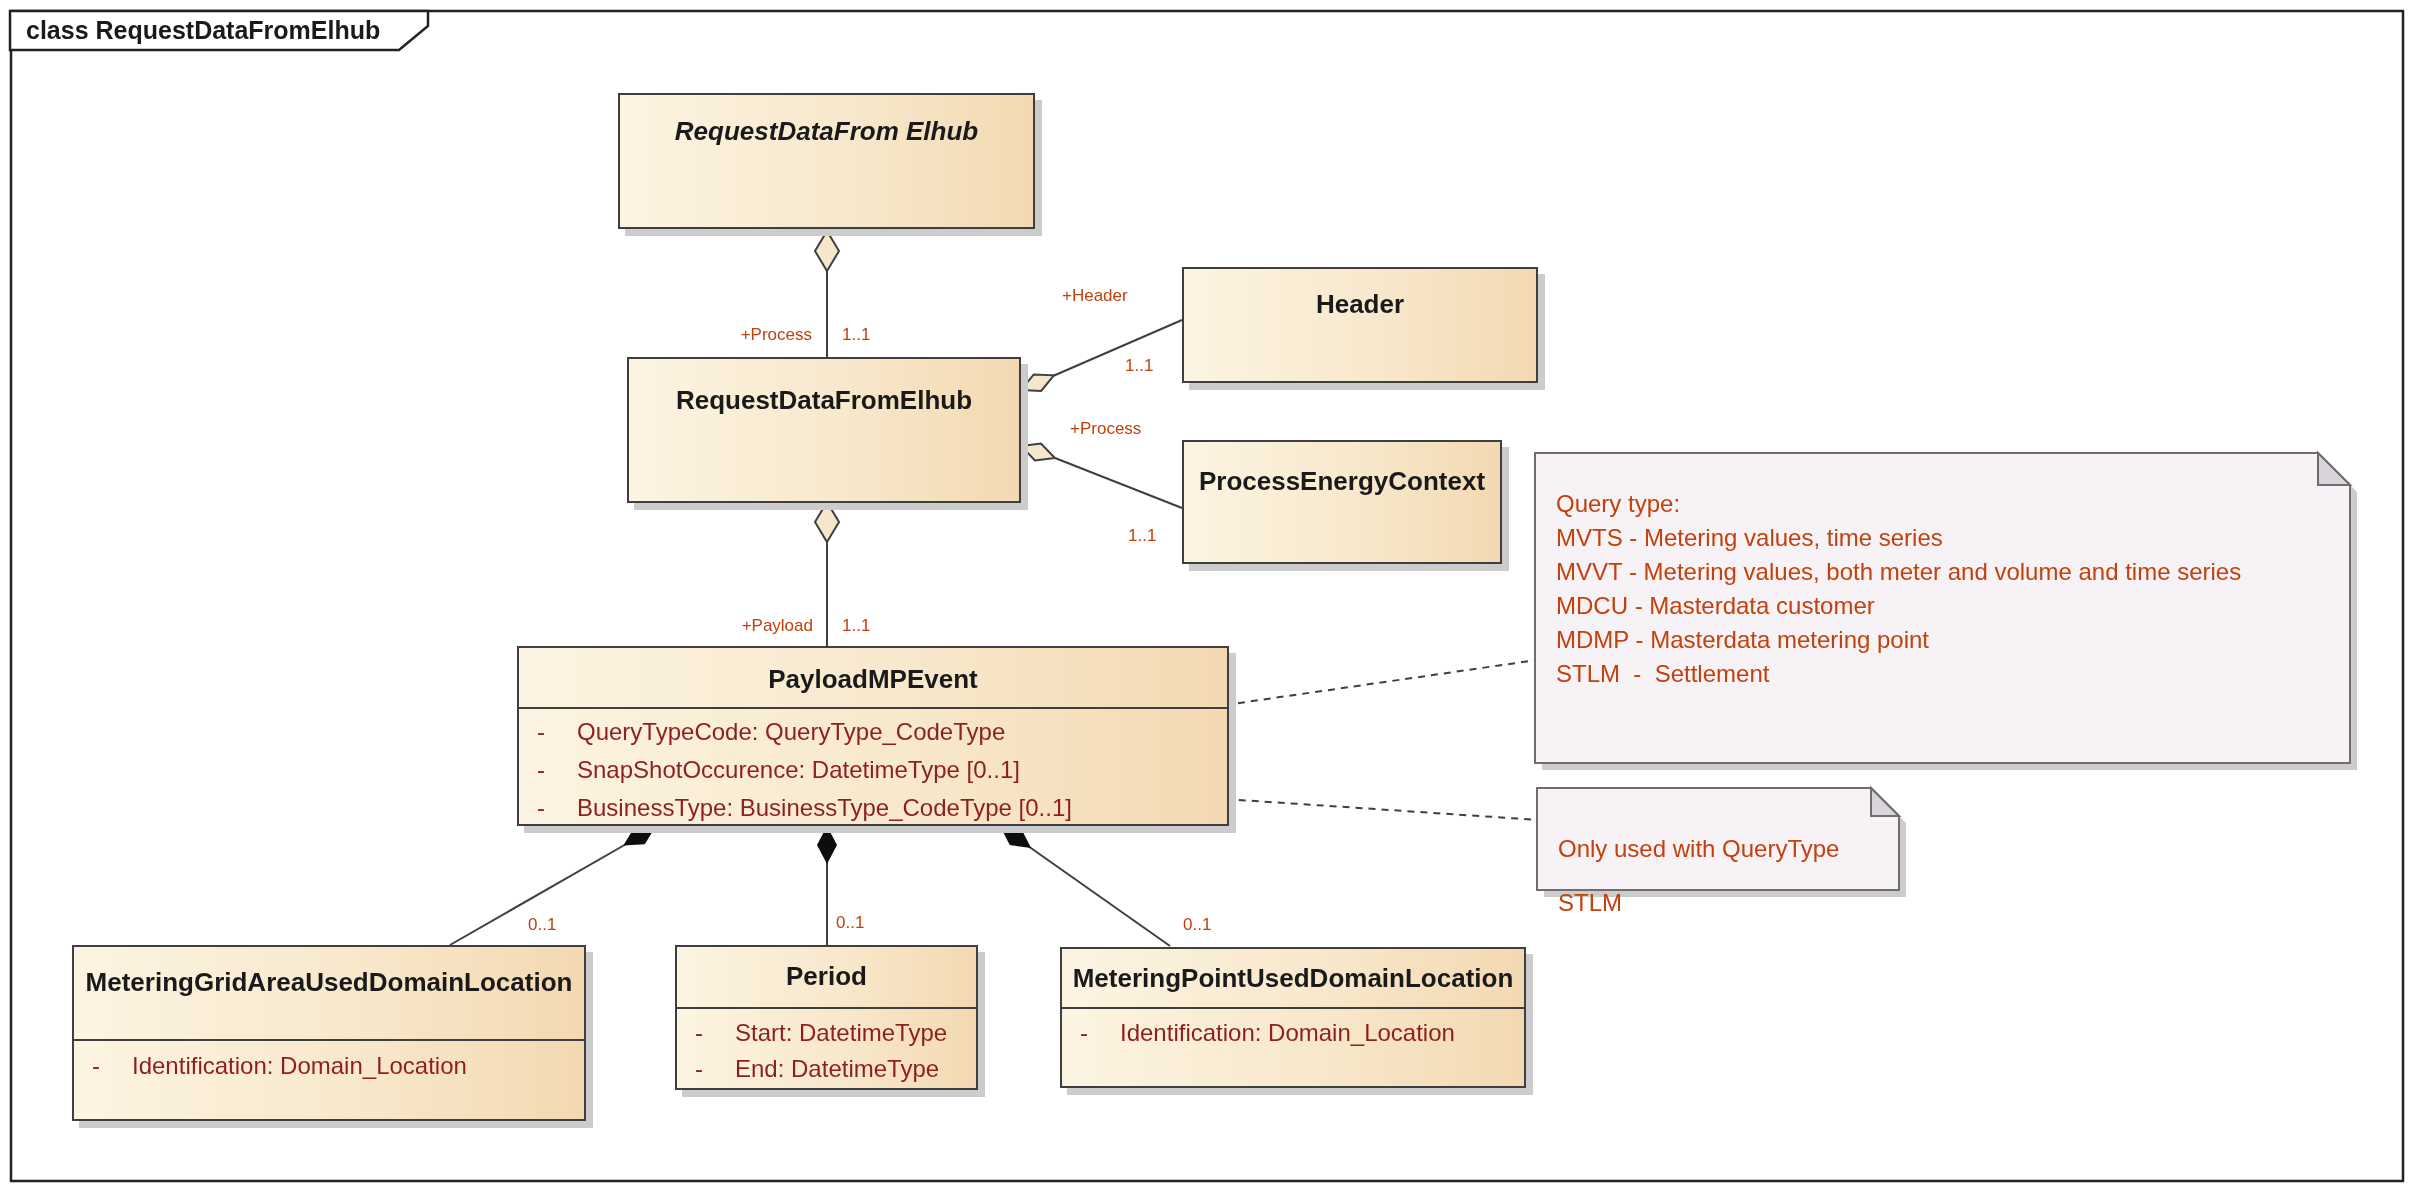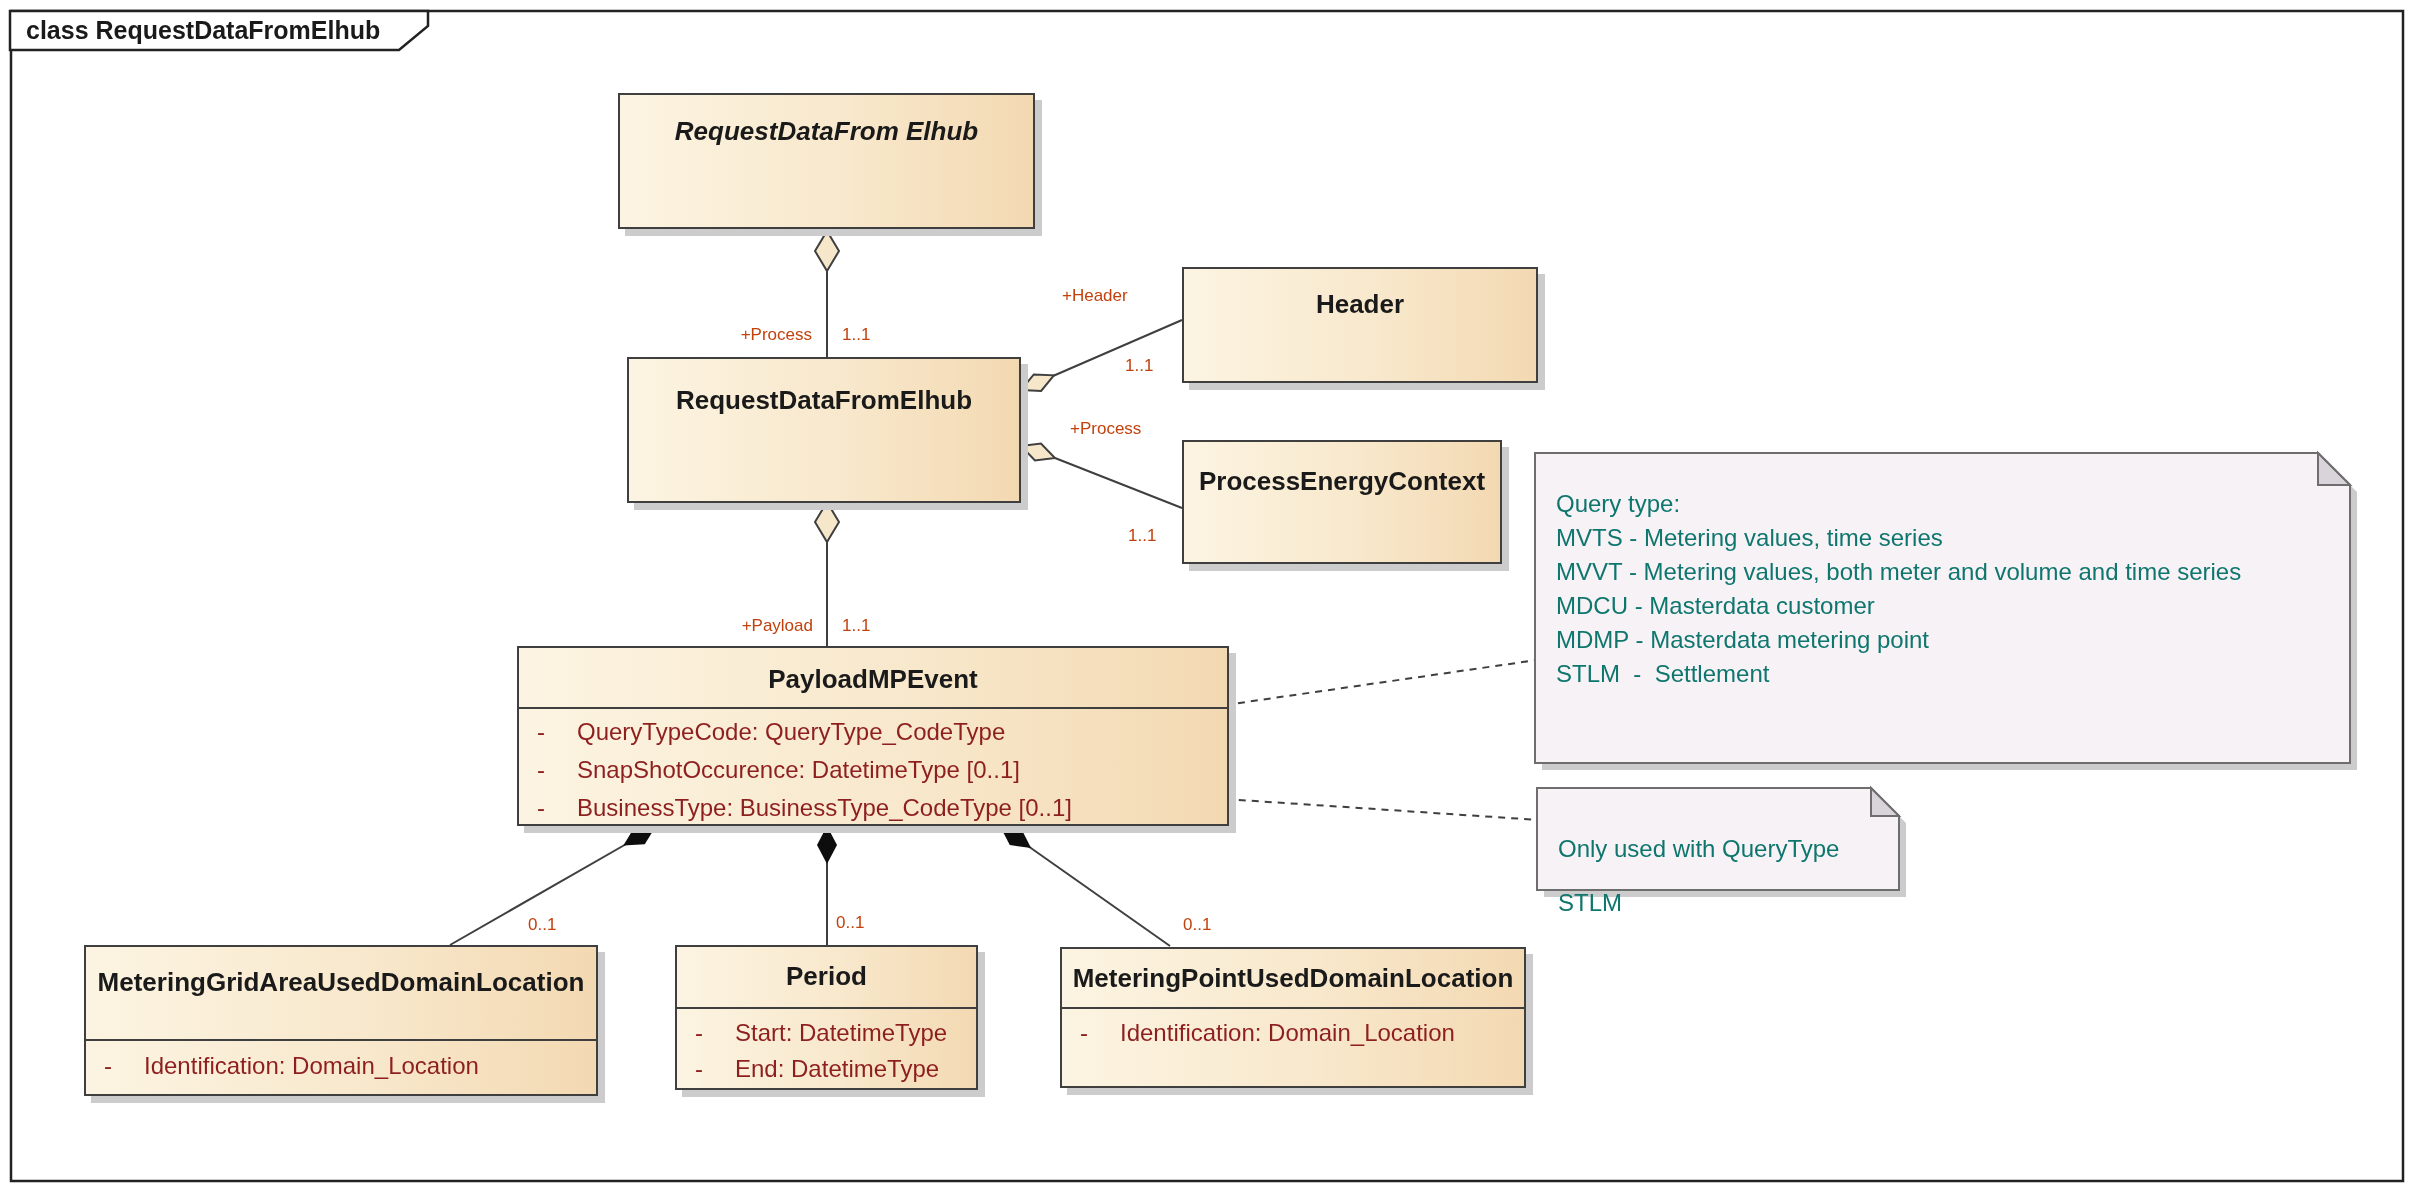--- a/index.html
+++ b/index.html
@@ -25,21 +25,21 @@
   .compartment{position:absolute;left:0;right:0;bottom:0;border-top:2px solid #3F3F3F;}
   .attr-row{position:relative;height:38px;line-height:38px;}
   .attr-marker{position:absolute;left:18px;color:#8E1F1F;font-size:24px;}
   .attr-text{position:absolute;left:58px;color:#8E1F1F;font-size:24px;white-space:nowrap;}
 
   
   .edge-label{position:absolute;font-size:17px;line-height:26px;white-space:nowrap;color:#c2410c;}
   .right-anchor{text-align:right;}
 
   
-  .note-text{position:absolute;font-size:24px;color:#0f766e;}
+  .note-text{position:absolute;font-size:24px;color:#c2410c;}
   .note-line{line-height:34px;white-space:pre;}
   .note-line-lg{line-height:35px;white-space:pre;margin-top:19px;}
 
   
   .tab-title{position:absolute;left:26px;top:16px;font-weight:bold;font-size:25px;white-space:nowrap;}
 </style>
 </head>
 <body>
 
 <svg id="overlay" viewBox="0 0 2414 1192" xmlns="http://www.w3.org/2000/svg">
@@ -129,21 +129,21 @@
         <span class="attr-marker">-</span>
         <span class="attr-text">SnapShotOccurence: DatetimeType [0..1]</span>
       </div>
       <div class="attr-row">
         <span class="attr-marker">-</span>
         <span class="attr-text">BusinessType: BusinessType_CodeType [0..1]</span>
       </div>
     </div>
   </div>
 
-  <div class="cls" style="left:84px;top:945px;width:514px;height:151px;">
+  <div class="cls" style="left:72px;top:945px;width:514px;height:176px;">
     <span class="cls-name" style="padding-top:20px;">MeteringGridAreaUsedDomainLocation</span>
     <div class="compartment" style="top:92px;">
       <div class="attr-row" style="margin-top:6px;">
         <span class="attr-marker">-</span>
         <span class="attr-text">Identification: Domain_Location</span>
       </div>
     </div>
   </div>
 
   <div class="cls" style="left:675px;top:945px;width:303px;height:145px;">

